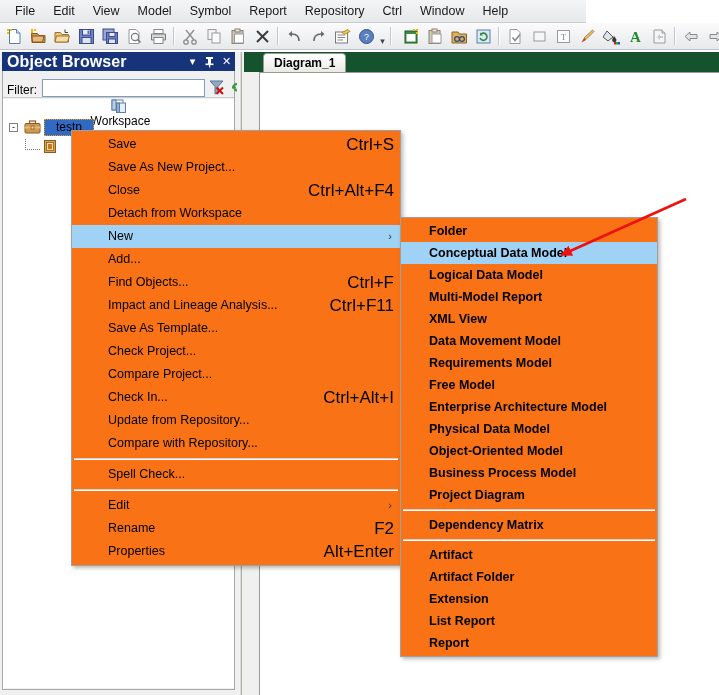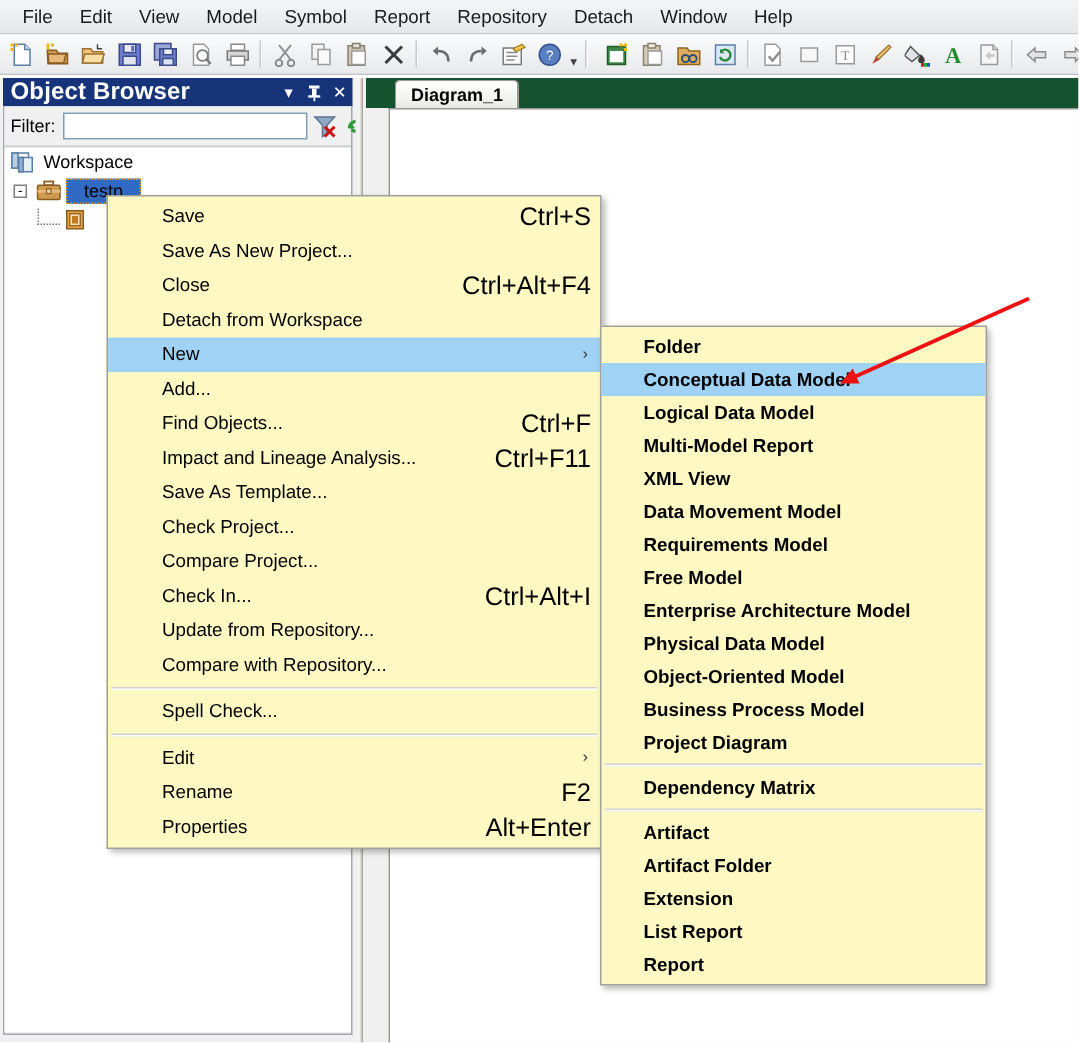--- a/index.html
+++ b/index.html
@@ -17,21 +17,21 @@
     position: relative;
     width: 719px;
     height: 695px;
     background: #ffffff;
   }
 
   
   .menubar {
     position: absolute;
     left: 0; top: 0;
-    width: 719px; height: 23px;
+    width: 586px; height: 23px;
     background: linear-gradient(to bottom, #f4f5f6 0%, #eceef0 50%, #e6e8ea 100%);
     border-bottom: 1px solid #c8ccd0;
     display: flex;
     align-items: center;
     padding-left: 6px;
     box-sizing: border-box;
   }
   .menubar .mitem {
     padding: 3px 9px 4px 9px;
     font-size: 12.5px;
@@ -113,21 +113,21 @@
     background: #f0f0f0;
     border: 1px solid #a4a8ad;
     border-top: none;
     box-sizing: border-box;
   }
   .ob-filterrow {
     position: absolute;
     left: 0; top: 0;
     width: 231px; height: 27px;
     display: flex;
-    align-items: center;
+    align-items: flex-end;
     padding: 0 4px;
     box-sizing: border-box;
     background: #f0f0f0;
     border-bottom: 1px solid #c9cbcd;
   }
   .ob-filter-label {
     font-size: 12px;
     color: #000;
     margin-right: 5px;
   }
@@ -239,21 +239,21 @@
     background: #ffffff;
     border: 1px solid #9a9a94;
     border-right: none;
     border-bottom: none;
     box-sizing: border-box;
   }
 
   
   .ctxmenu {
     position: absolute;
-    background: #fef9c3;
+    background: #f97316;
     border: 1px solid #a0a0a0;
     box-shadow: 2px 2px 4px rgba(0,0,0,0.28);
     padding: 2px 0;
     box-sizing: border-box;
     z-index: 50;
   }
   #menu-main { left: 71px; top: 130px; width: 330px; }
   #menu-sub  { left: 400px; top: 217px; width: 258px; }
 
   .mrow {
@@ -305,21 +305,21 @@
 <div id="app">
 
   <div class="menubar">
     <div class="mitem">File</div>
     <div class="mitem">Edit</div>
     <div class="mitem">View</div>
     <div class="mitem">Model</div>
     <div class="mitem">Symbol</div>
     <div class="mitem">Report</div>
     <div class="mitem">Repository</div>
-    <div class="mitem">Detach</div>
+    <div class="mitem">Ctrl</div>
     <div class="mitem">Window</div>
     <div class="mitem">Help</div>
   </div>
 
   <div class="toolbar">
     <div class="tb-group">
 
       <div class="tb-btn">
         <svg width="17" height="17" viewBox="0 0 17 17">
           <path d="M3.5 1.5h7l3.5 3.5v10.5h-10.5z" fill="#ffffff" stroke="#5b7fa8" stroke-width="1"></path>
@@ -586,21 +586,21 @@
             <path d="M4 9.5a4.5 4.5 0 0 1 7.6-3.3" fill="none" stroke="#2f9a3a" stroke-width="2.2"></path>
             <path d="M13 6.5l-3.6.6 1.8 2.6z" fill="#2f9a3a"></path>
             <path d="M13 7a4.5 4.5 0 0 1-7.6 3.3" fill="none" stroke="#2f9a3a" stroke-width="2.2"></path>
             <path d="M4 10l3.6-.6-1.8-2.6z" fill="#2f9a3a"></path>
           </svg>
         </div>
       </div>
 
       <div class="ob-tree">
 
-        <div class="tree-row" style="padding-left:4px;">
+        <div class="tree-row" style="padding-left:4px;flex-direction:column;">
           <span style="margin-right:4px;display:inline-flex;">
             <svg width="16" height="15" viewBox="0 0 16 15">
               <rect x="1" y="1" width="11" height="10" fill="#ffffff" stroke="#5b7fa8" stroke-width="1"></rect>
               <rect x="1" y="1" width="4" height="10" fill="#b9cfe4" stroke="#5b7fa8" stroke-width="1"></rect>
               <rect x="5.5" y="4" width="9" height="9.5" fill="#e6eef6" stroke="#5b7fa8" stroke-width="1"></rect>
               <rect x="5.5" y="4" width="3" height="9.5" fill="#8fb0d0" stroke="#5b7fa8" stroke-width="1"></rect>
             </svg>
           </span>
           <span class="tree-label">Workspace</span>
         </div>

